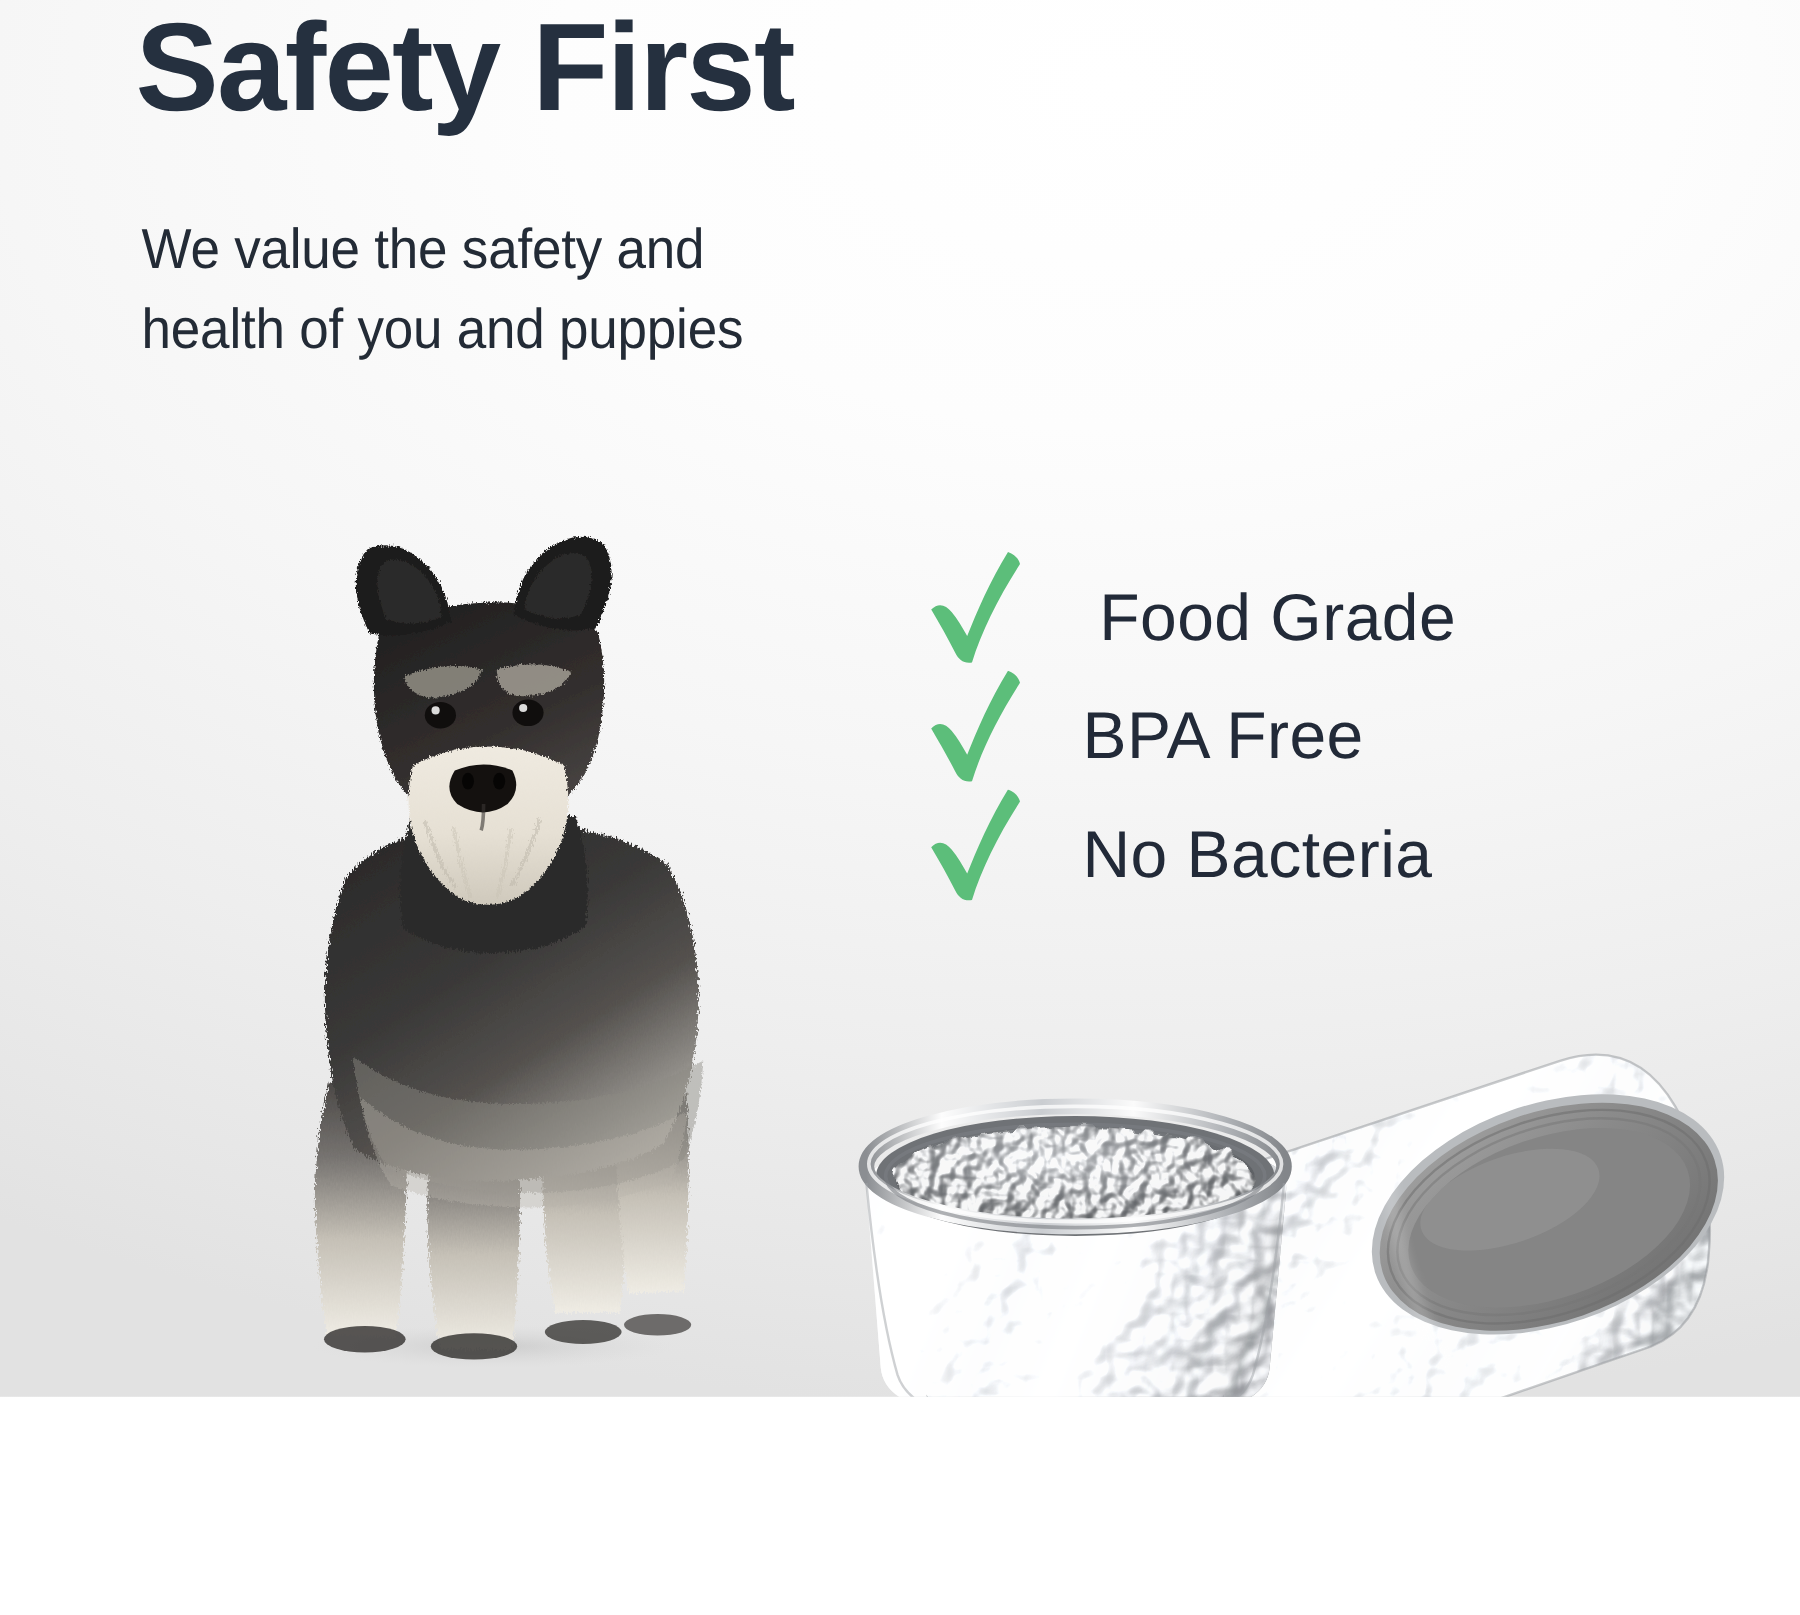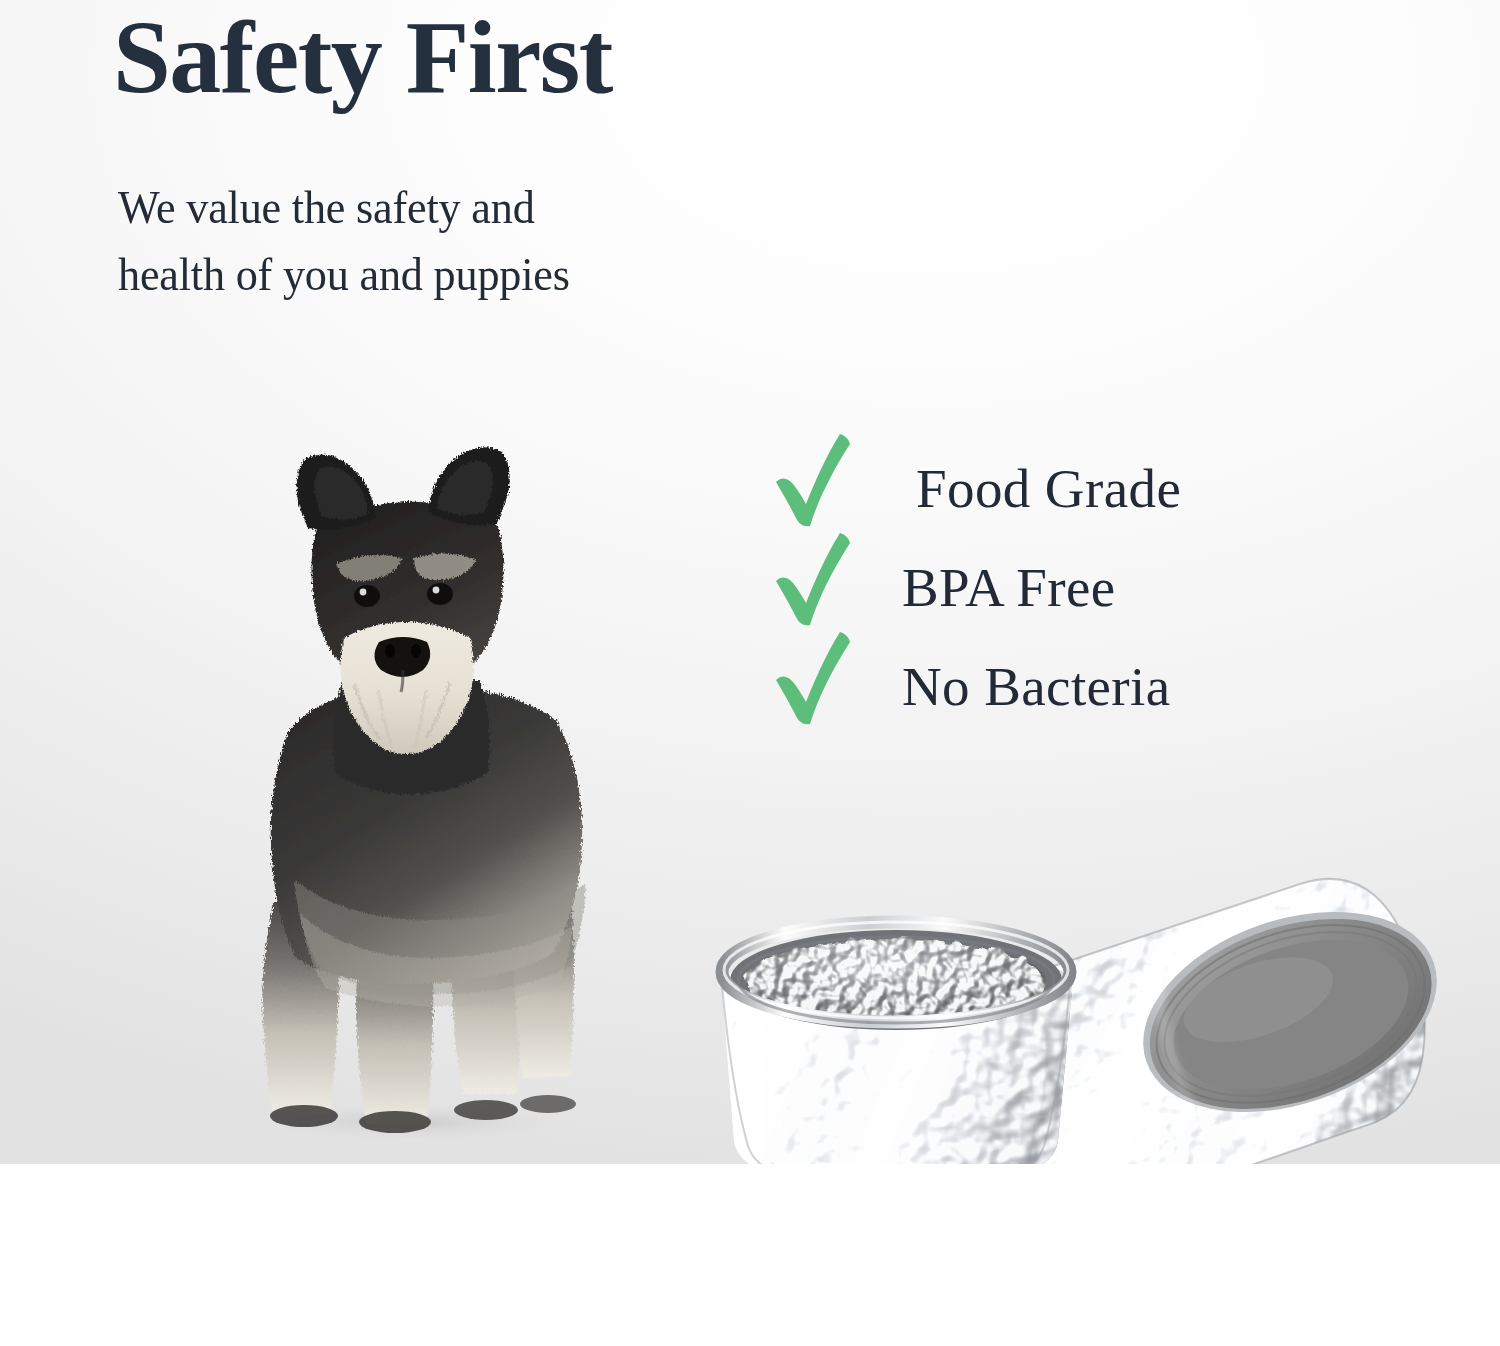--- a/index.html
+++ b/index.html
@@ -10,21 +10,20 @@
     overflow:hidden;
     font-family:"Liberation Sans", sans-serif;
   }
 
   #stage{
     position:relative;
     width:1500px; height:1164px;
     background:
       radial-gradient(120% 95% at 62% 6%, #ffffff 0%, #fdfdfd 26%, #f6f6f6 52%, #eeeeee 74%, #e6e6e6 92%, #e2e2e2 100%);
     overflow:hidden;
-    font-family:Liberation Serif, serif;
   }
 
   
   #headline{
     position:absolute;
     left:113px; top:-4px;
     font-size:104px;
     font-weight:bold;
     letter-spacing:-1.5px;
     line-height:1.18;
@@ -41,21 +40,21 @@
     color:#232B36;
     letter-spacing:-0.2px;
     transform:scaleX(0.94);
     transform-origin:left top;
   }
   #subtitle .ln{ display:block; white-space:nowrap; }
 
   
   #feature-list{
     position:absolute;
-    left:770px; top:438px;
+    left:770px; top:464px;
     width:600px;
   }
   .feature-row{
     position:relative;
     height:99px;
     display:flex;
     align-items:center;
   }
   .check-wrap{
     position:absolute;

